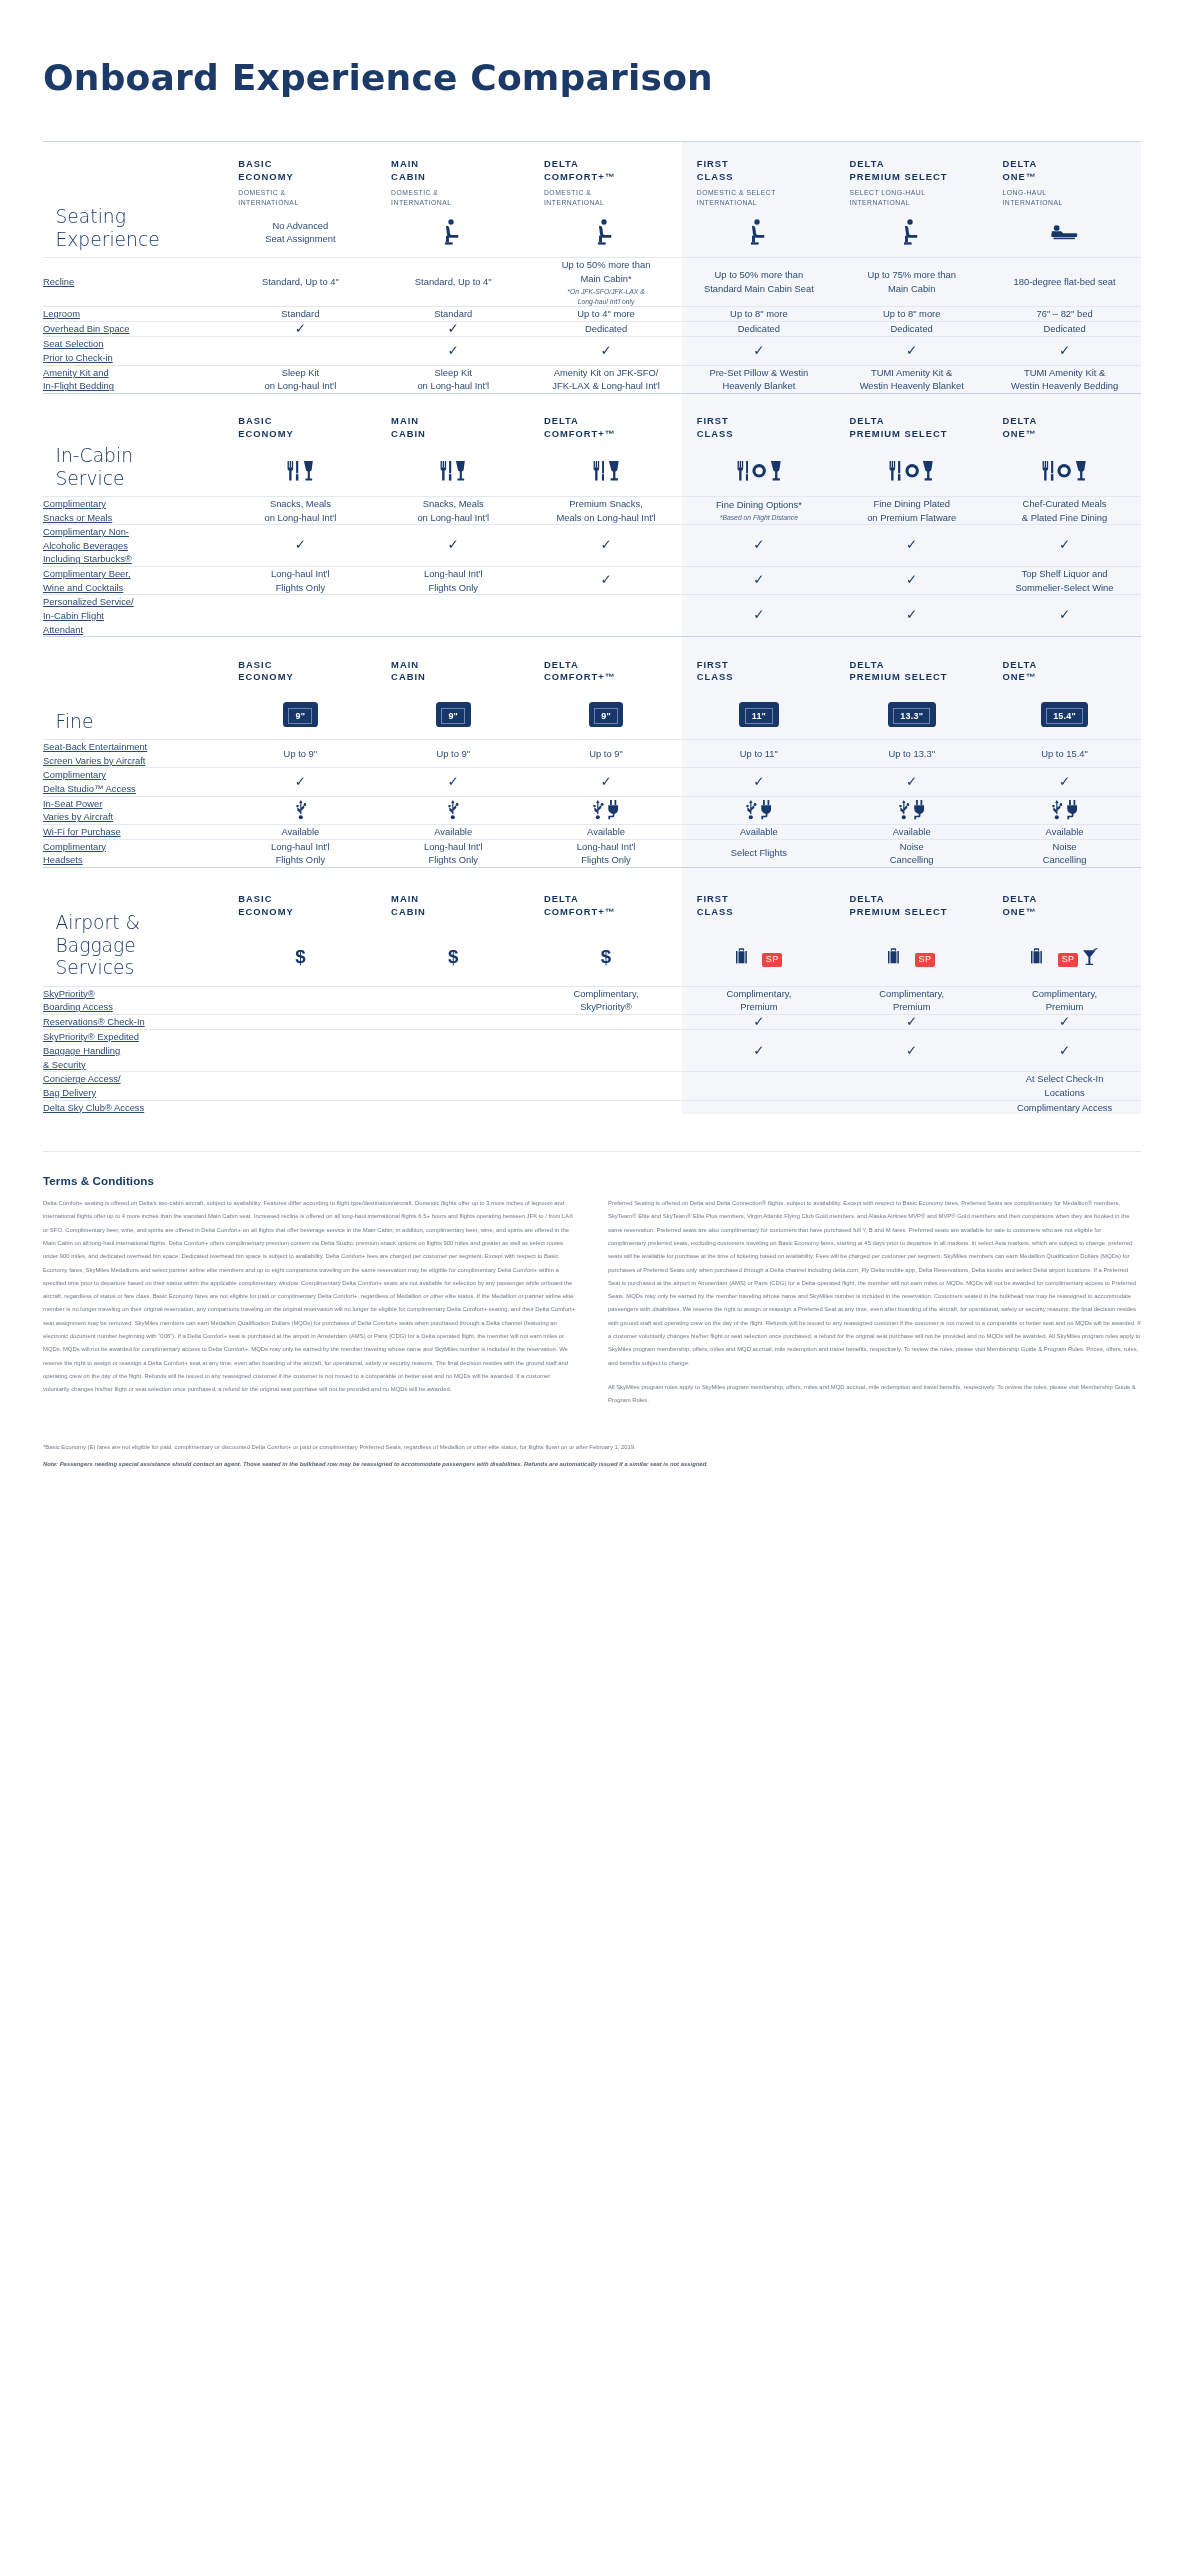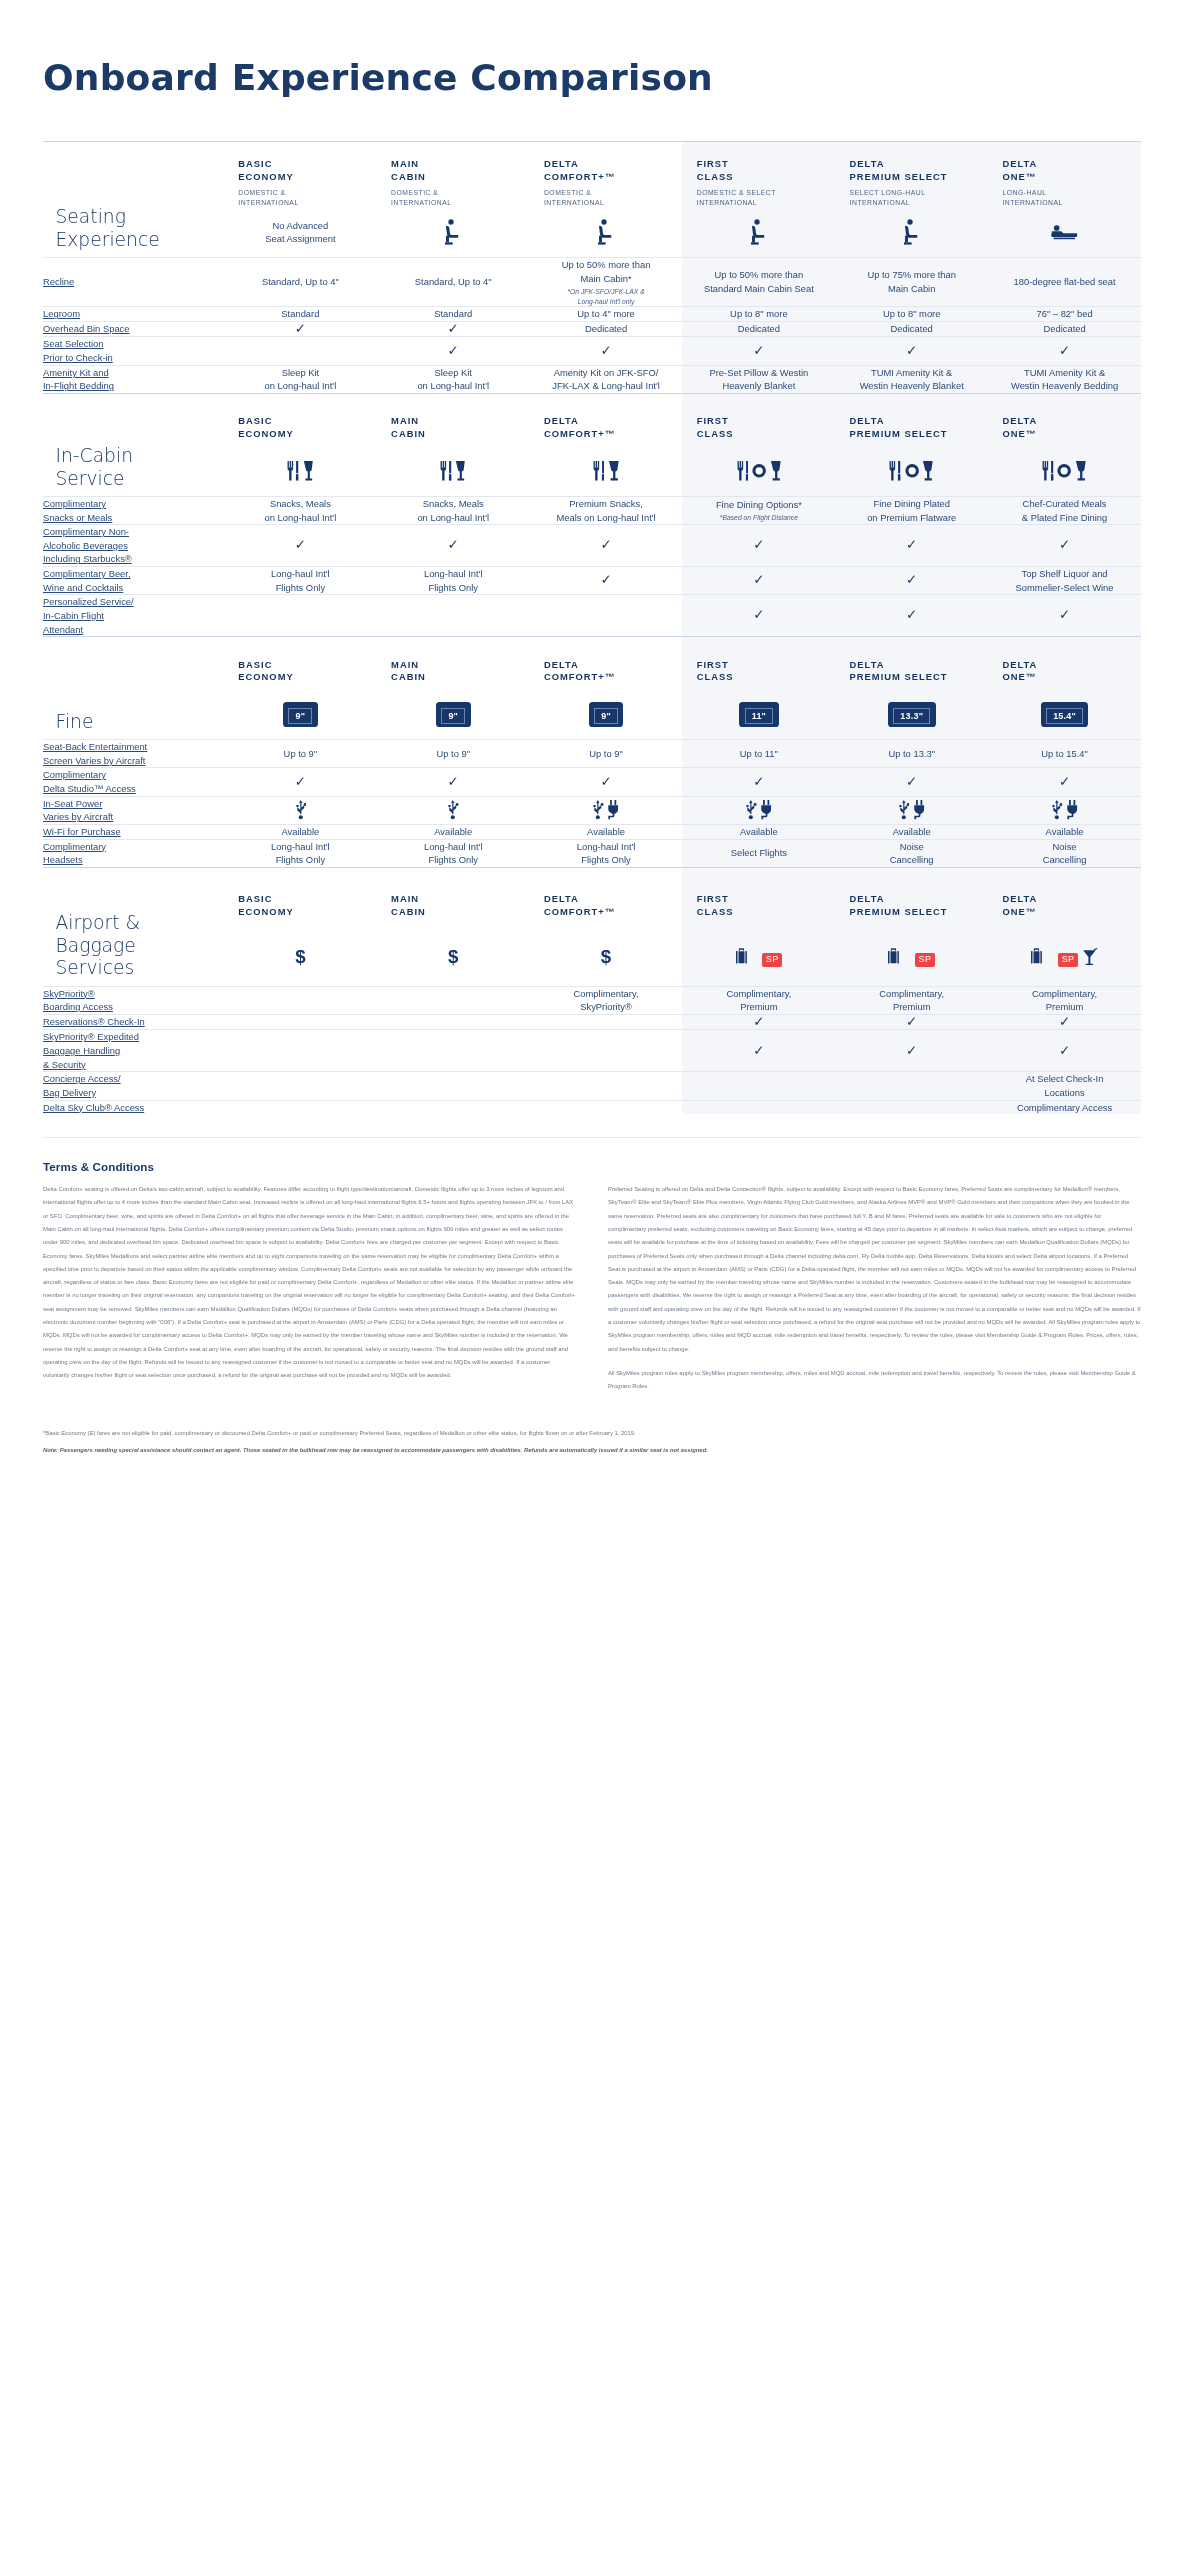--- a/index.html
+++ b/index.html
@@ -137,21 +137,21 @@
   }
   .dollar { font-size:18.7px; font-weight:700; color:#17376a; line-height:1; }
   .spbadge {
     display:inline-block;background:#ef4444;color:#fff;
     font-size:9px;font-weight:400;letter-spacing:0.4px;
     padding:1.8px 3.6px 2.7px 3.6px;line-height:1;border-radius:2px;
   }
 
   
   .footer {
-    margin:23px auto 0 auto;
+    margin:37px auto 0 auto;
     width:1098px;
     padding:21.4px 0 36px 0;
     border-top:0.9px solid #e3e8f0;
   }
   .footer h2 {
     font-size:11.6px; font-weight:700; color:#1c3a68;
     margin:0 0 10.7px 0; letter-spacing:0.1px;
   }
   .fcols { display:flex; gap:32px; }
   .fcol { flex:1; }

